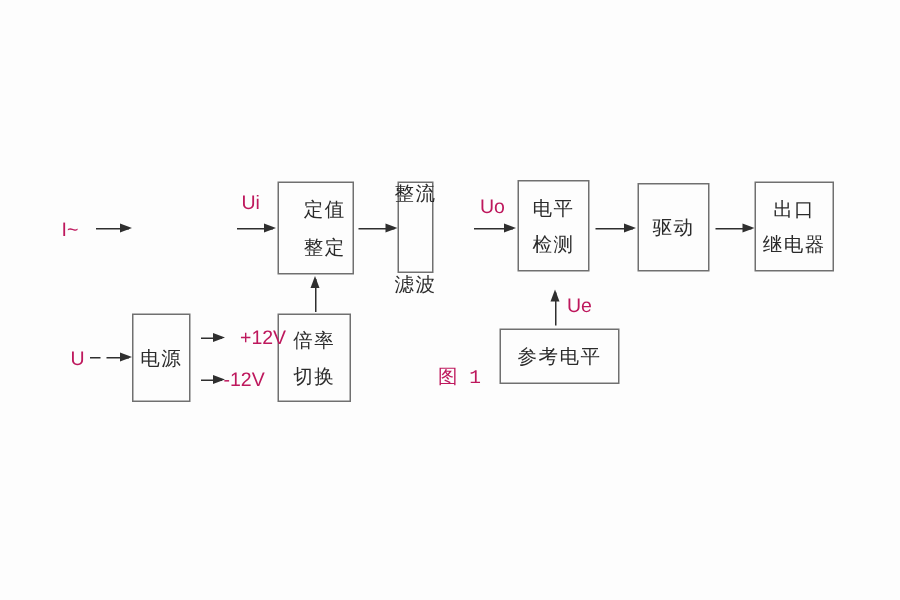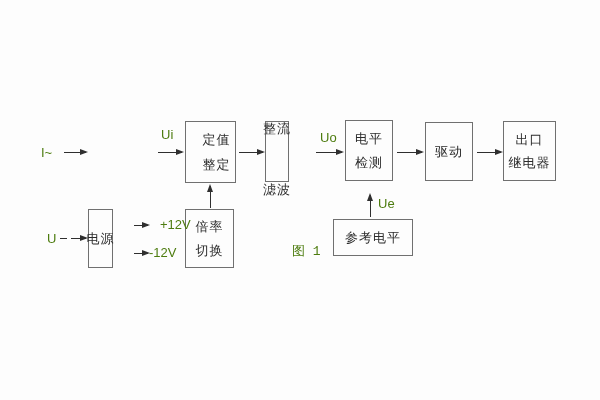--- a/index.html
+++ b/index.html
@@ -15,21 +15,21 @@
     border:1px solid #707070;
     background:#fdfdfd;
     display:flex;flex-direction:column;
     align-items:center;justify-content:space-evenly;
     font-size:13px;line-height:1;color:#2b2b2b;
     letter-spacing:1px;
     box-sizing:border-box;
   }
   .blk span{white-space:nowrap;}
   .lbl{
-    position:absolute;font-size:13px;line-height:1;color:#4d7c0f;
+    position:absolute;font-size:13px;line-height:1;color:#be185d;
     white-space:nowrap;
   }
   
   .ar{position:absolute;height:1px;background:#2f2f2f;}
   .ar::after{
     content:'';position:absolute;right:-2px;top:-3px;
     border-left:8px solid #2f2f2f;
     border-top:3px solid transparent;
     border-bottom:3px solid transparent;
   }
@@ -44,21 +44,21 @@
   .dash{position:absolute;height:1px;background:#2f2f2f;}
 
   
   .b-iso {left:88px;  top:121px; width:66px; height:62px;}
   .b-set {left:185px; top:121px; width:51px; height:62px;padding-left:12px;}
   .b-rec {left:265px; top:121px; width:24px; height:61px;gap:48px;}
   .b-lvl {left:345px; top:120px; width:48px; height:61px;}
   .b-drv {left:425px; top:122px; width:48px; height:59px;}
   .b-out {left:503px; top:121px; width:53px; height:60px;}
   
-  .b-pwr {left:88px;  top:209px; width:25px; height:59px;}
+  .b-pwr {left:88px;  top:209px; width:39px; height:59px;}
   .b-rat {left:185px; top:209px; width:49px; height:59px;}
   .b-ref {left:333px; top:219px; width:80px; height:37px;}
 
   
   .l-iin {left:41px;  top:146px;}
   .l-uin {left:47px;  top:232px;}
   .l-ui  {left:161px; top:128px;}
   .l-uo  {left:320px; top:131px;}
   .l-ue  {left:378px; top:197px;}
   .l-p12 {left:160px; top:218px;}

